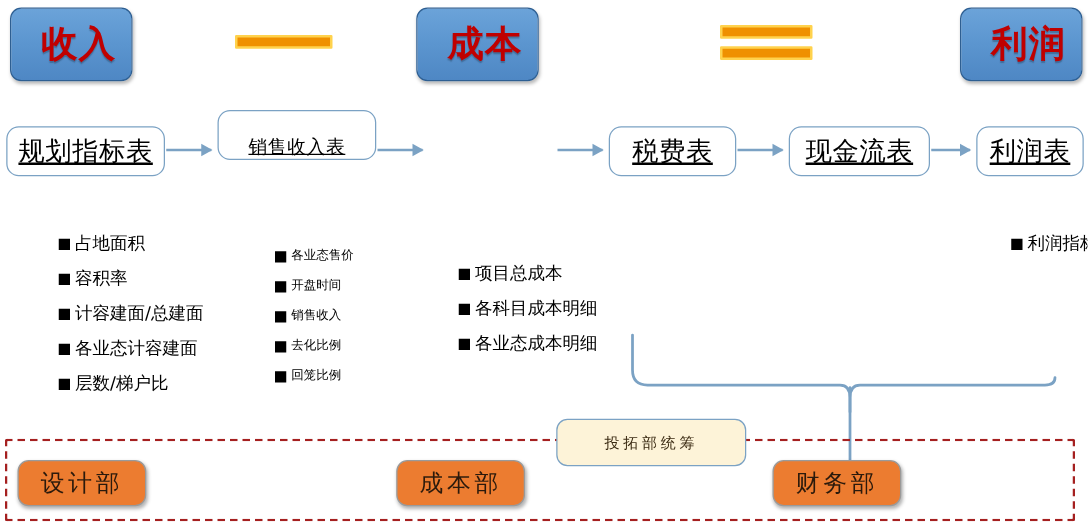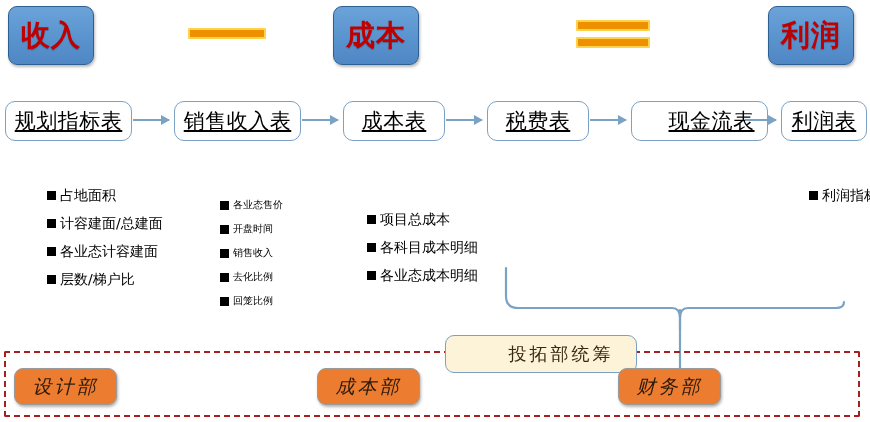--- a/index.html
+++ b/index.html
@@ -27,20 +27,21 @@
     border: 1px solid #2e5f92;
     border-radius: 9px;
     color: #c00000;
     font-weight: bold;
     display: flex;
     align-items: center;
     justify-content: center;
     letter-spacing: 1px;
     text-shadow: 0 1px 1px rgba(0,0,0,0.25);
     box-shadow: 1px 2px 3px rgba(0,0,0,0.28);
+    padding-left: 12px;
   }
   .op {
     position: absolute;
   }
   .op .bar {
     background: #ef9000;
     border: 2px solid #ffd24d;
     box-sizing: border-box;
     border-radius: 1px;
     height: 11px;
@@ -115,21 +116,20 @@
     position: absolute;
     background: #ec7c30;
     border: 1.5px solid #9a9a9a;
     border-radius: 9px;
     display: flex;
     align-items: center;
     justify-content: center;
     color: #2b1a0c;
     letter-spacing: 3px;
     box-shadow: 1px 2px 3px rgba(0,0,0,0.3);
-    font-style: italic;
   }
   .coord-box {
     position: absolute;
     background: #fdf3d8;
     border: 1.6px solid #7ba2c4;
     border-radius: 9px;
     display: flex;
     align-items: center;
     justify-content: center;
     color: #3a2a12;
@@ -169,48 +169,49 @@
 
   <div class="eq-box" style="left:768px; top:6px; width:84px; height:57px; font-size:29px;">
     <span>利润</span>
   </div>
 
   <div class="flow-box" style="left:5px; top:101px; width:125px; height:38px; font-size:21px;">
     <span>规划指标表</span>
   </div>
   <div class="arrow" style="left:133px; top:119px; width:36px;"></div>
 
-  <div class="flow-box" style="left:174px; top:101px; width:125px; height:38px; font-size:21px;">
+  <div class="flow-box" style="left:174px; top:88px; width:125px; height:38px; font-size:15px;align-items:flex-end;">
     <span>销售收入表</span>
   </div>
   <div class="arrow" style="left:302px; top:119px; width:36px;"></div>
 
-  <div class="flow-box" style="left:343px; top:101px; width:100px; height:38px; font-size:21px;">
-    <span>成本表</span>
-  </div>
   <div class="arrow" style="left:446px; top:119px; width:36px;"></div>
 
   <div class="flow-box" style="left:487px; top:101px; width:100px; height:38px; font-size:21px;">
     <span>税费表</span>
   </div>
   <div class="arrow" style="left:590px; top:119px; width:36px;"></div>
 
-  <div class="flow-box" style="left:631px; top:101px; width:111px; height:38px; font-size:21px;padding-left:24px;">
+  <div class="flow-box" style="left:631px; top:101px; width:111px; height:38px; font-size:21px;">
     <span>现金流表</span>
   </div>
   <div class="arrow" style="left:745px; top:119px; width:31px;"></div>
 
   <div class="flow-box" style="left:781px; top:101px; width:84px; height:38px; font-size:21px;">
     <span>利润表</span>
   </div>
 
   <div class="bullet-col" style="left:6px; top:188px; font-size:14px;">
     <div class="bullet-item">
         <span class="sq"></span>
         <span>占地面积</span>
+      </div>
+    <div class="bullet-item">
+        <span class="sq"></span>
+        <span>容积率</span>
       </div>
     <div class="bullet-item">
         <span class="sq"></span>
         <span>计容建面/总建面</span>
       </div>
     <div class="bullet-item">
         <span class="sq"></span>
         <span>各业态计容建面</span>
       </div>
     <div class="bullet-item">
@@ -273,21 +274,21 @@
              L 680 330
              L 680 318
              Q 680 308 688 308
              L 836 308
              Q 844 308 844 302" fill="none" stroke="#7ba2c4" stroke-width="2.2" stroke-linecap="round"></path>
     <path d="M 680 310 L 680 372" fill="none" stroke="#7ba2c4" stroke-width="2.2" stroke-linecap="round"></path>
   </svg>
 
   <div class="dashed-region" style="left:4px; top:351px; width:856px; height:66px;"></div>
 
-  <div class="coord-box" style="left:445px; top:335px; width:150px; height:36px; font-size:18px;padding-left:40px;">
+  <div class="coord-box" style="left:445px; top:335px; width:150px; height:36px; font-size:12px;">
     <span>投拓部统筹</span>
   </div>
 
   <div class="dept-box" style="left:14px; top:368px; width:101px; height:35px; font-size:19px;">
     <span>设计部</span>
   </div>
 
 
   <div class="dept-box" style="left:317px; top:368px; width:101px; height:35px; font-size:19px;">
     <span>成本部</span>

